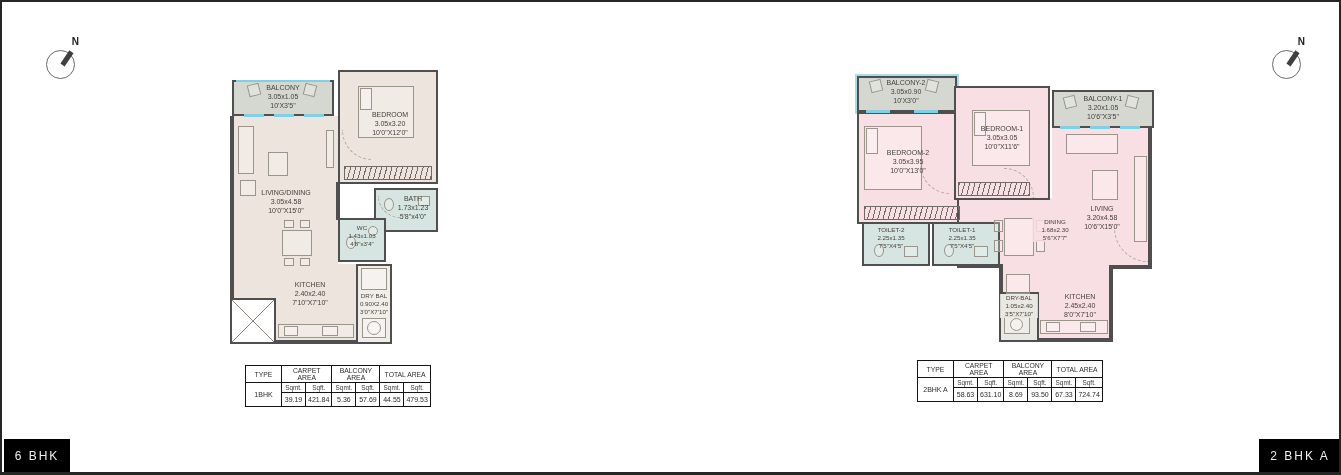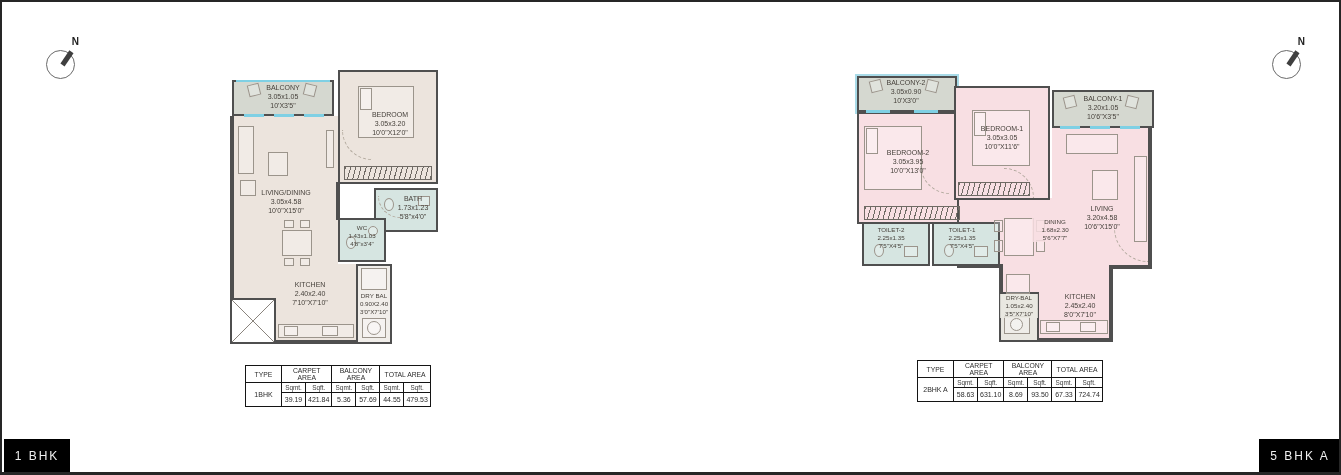--- a/index.html
+++ b/index.html
@@ -319,19 +319,19 @@
       <td class="val">631.10</td>
       <td class="val">8.69</td>
       <td class="val">93.50</td>
       <td class="val">67.33</td>
       <td class="val">724.74</td>
     </tr>
   </tbody>
     </table>
 
   <div class="tag" style="left:2px;top:437px;width:66px;height:33px;">
-    <span>1 BHK</span>
+    <span>6 BHK</span>
   </div>
   <div class="tag" style="left:1257px;top:437px;width:82px;height:33px;">
-    <span>5 BHK A</span>
+    <span>2 BHK A</span>
   </div>
 
 </div>
 
 </body></html>

